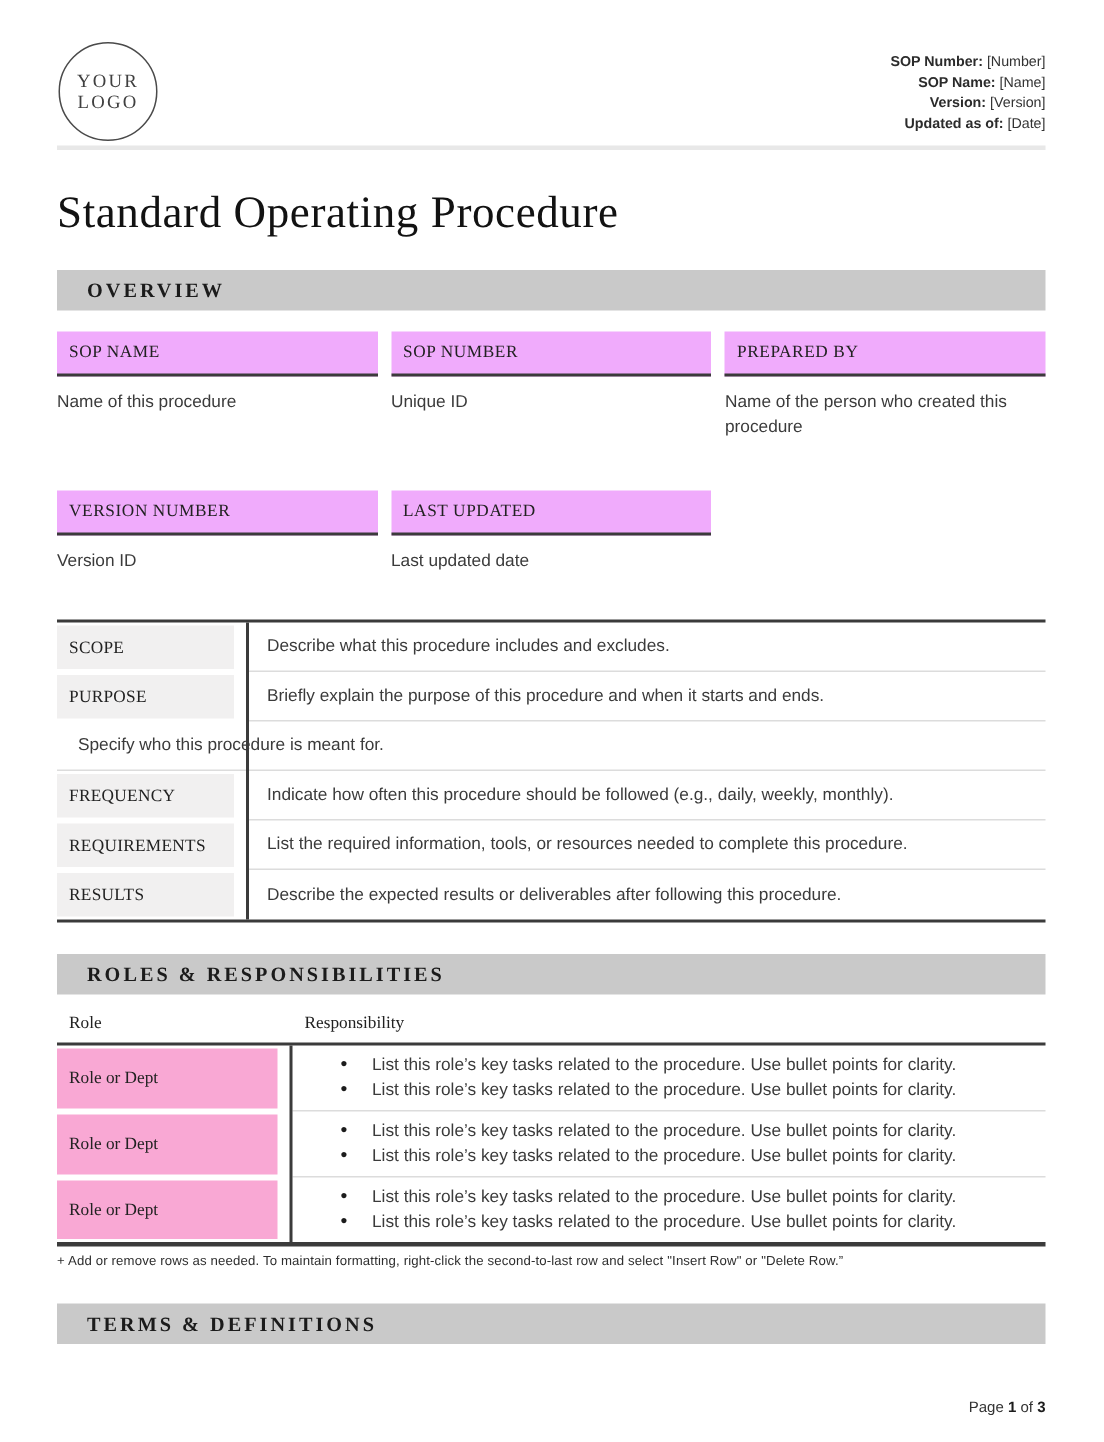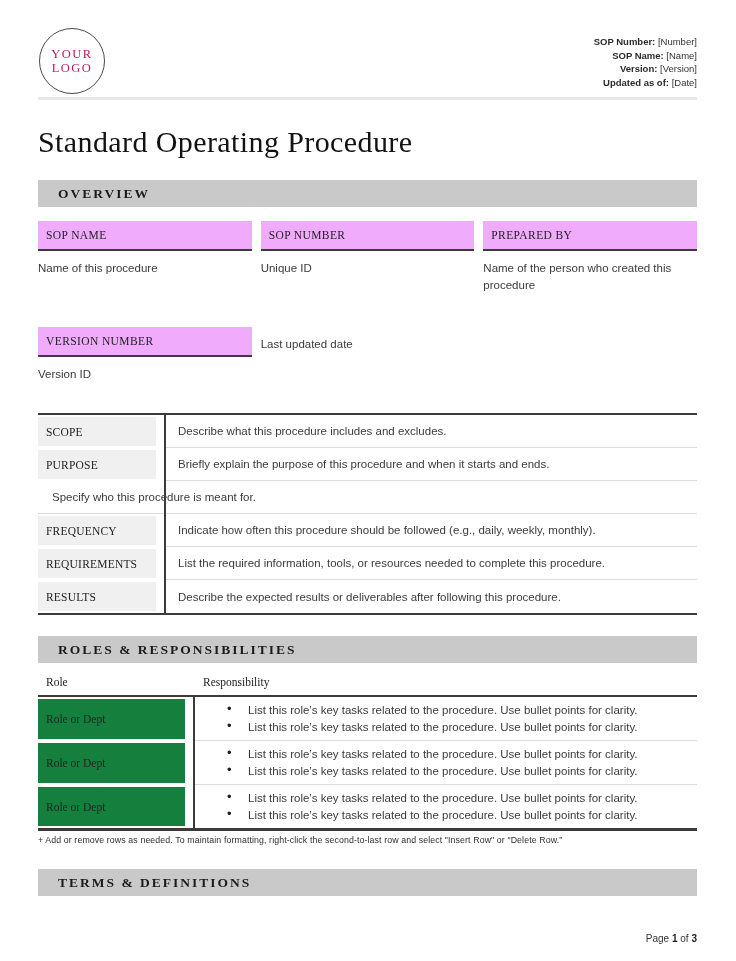--- a/index.html
+++ b/index.html
@@ -8,21 +8,21 @@
     width:736px; height:961px; background:#ffffff; position:relative;
     padding:28px 39px 0 38px; overflow:hidden;
     font-family:"Liberation Sans", sans-serif; color:#3b3b3b;
   }
   
   .hdr { display:flex; justify-content:space-between; align-items:flex-start; }
   .logo {
     width:66px; height:66px; border:1.5px solid #4a4a4a; border-radius:50%;
     display:flex; flex-direction:column; align-items:center; justify-content:center;
     font-family:"Liberation Serif", serif; font-size:12.5px; letter-spacing:1.5px;
-    color:#be185d; line-height:14px; margin-left:1px;
+    color:#404040; line-height:14px; margin-left:1px;
   }
   .meta { text-align:right; font-size:9.5px; line-height:13.5px; color:#333; margin-top:7px; }
   .meta b { color:#2b2b2b; }
   .rule { height:3px; background:#e8e8e8; margin-top:3px; }
   
   .title {
     font-family:"Liberation Serif", serif; font-weight:400; font-size:30px;
     color:#121212; margin-top:25px; letter-spacing:0.4px;
   }
   
@@ -58,21 +58,21 @@
   }
   .dt-content { flex:1; display:flex; align-items:center; padding-left:14px; font-size:11.5px; color:#3b3b3b; }
   
   .rh { display:flex; margin-top:13px; font-family:"Liberation Serif", serif; font-size:11.5px; color:#222; }
   .rh-role { width:165px; padding-left:8px; }
   .rt { margin-top:7px; border-top:2px solid #3b3b3b; border-bottom:3px solid #3b3b3b; position:relative; }
   .rt .vline { left:155px; }
   .rt-row { display:flex; min-height:43px; }
   .rt-row:not(:last-child) .rt-content { border-bottom:1px solid #dcdcdc; }
   .rt-label {
-    width:147px; margin:2px 10px 2px 0; padding-left:8px; background:#15803d;
+    width:147px; margin:2px 10px 2px 0; padding-left:8px; background:#f9a8d4;
     display:flex; align-items:center; font-family:"Liberation Serif", serif;
     font-size:11.5px; color:#222;
   }
   .rt-content { flex:1; padding:5px 0 5px 0; display:flex; flex-direction:column; justify-content:center; }
   .rt-content ul { list-style:none; }
   .rt-content li { position:relative; padding-left:53px; font-size:11.5px; line-height:16.5px; color:#3b3b3b; }
   .rt-content li::before { content:"\2022"; position:absolute; left:32px; top:-1px; font-size:13px; color:#1c1c1c; }
   .footnote { margin-top:4px; font-size:8.8px; color:#2e2e2e; letter-spacing:0.1px; }
   
   .footer { position:absolute; right:39px; bottom:17px; font-size:10px; color:#333; }
@@ -112,20 +112,21 @@
     </div>
     <div>
       <div class="ov-head">PREPARED BY</div>
       <div class="ov-val">Name of the person who created this procedure</div>
     </div>
     <div>
       <div class="ov-head">VERSION NUMBER</div>
       <div class="ov-val">Version ID</div>
     </div>
     <div>
+      <div class="ov-head">LAST UPDATED</div>
       <div class="ov-val">Last updated date</div>
     </div>
   </div>
 
   <div class="dt">
     <div class="vline"></div>
     <div class="dt-row">
       <div class="dt-label">SCOPE</div>
       <div class="dt-content">Describe what this procedure includes and excludes.</div>
     </div>

